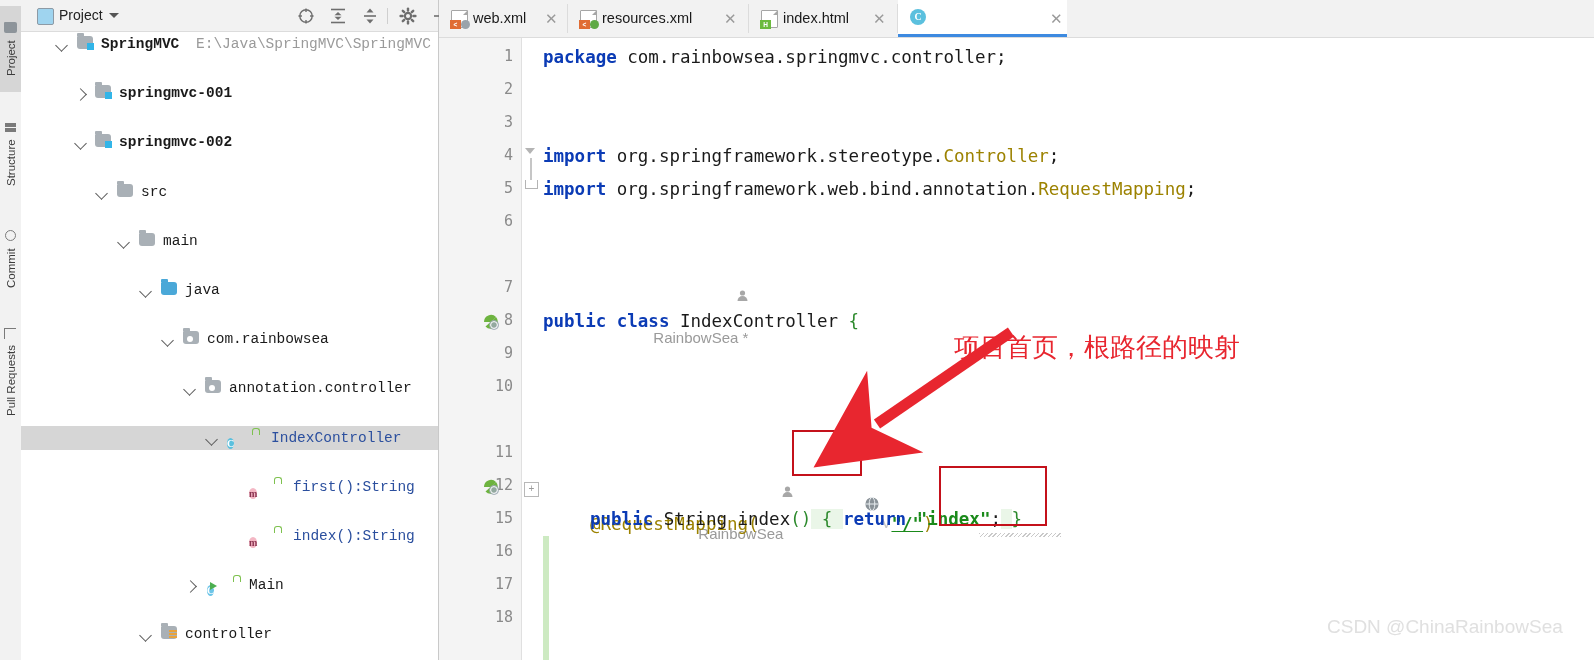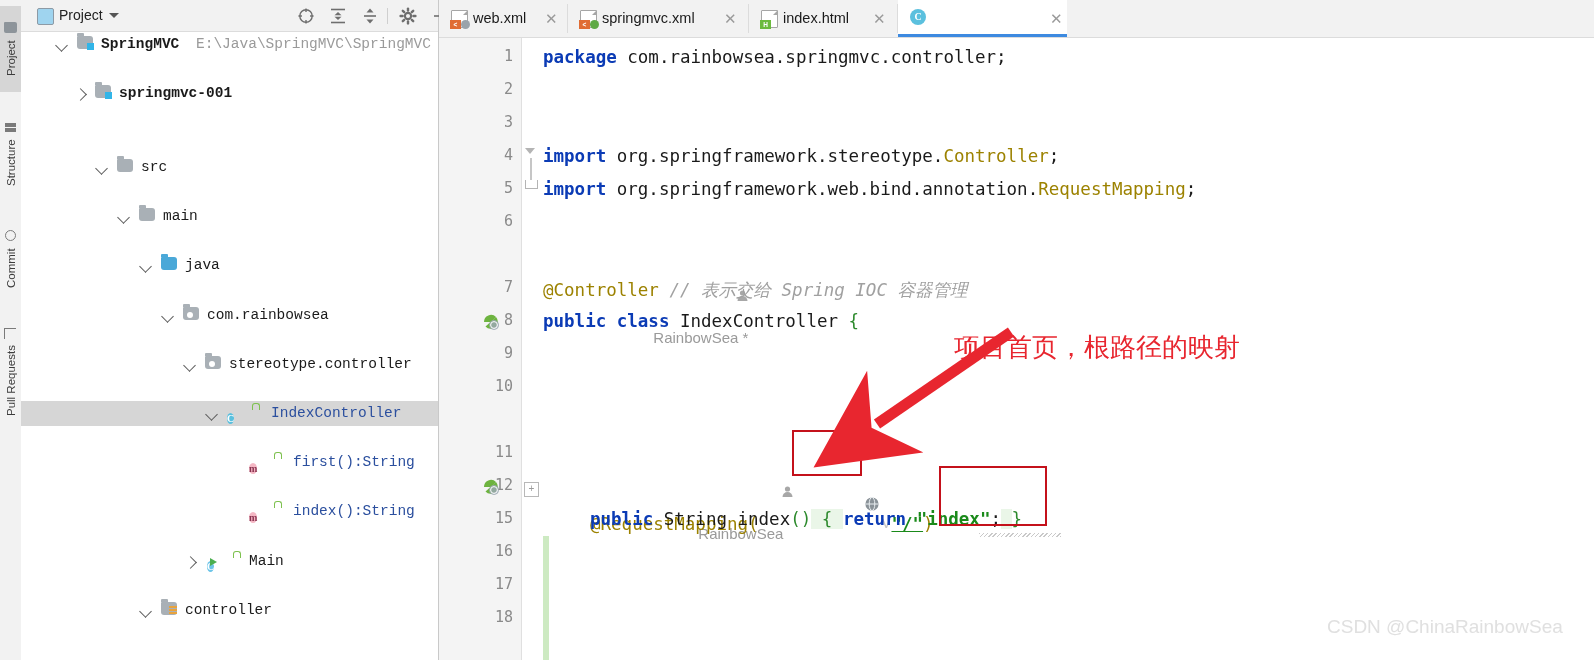--- a/index.html
+++ b/index.html
@@ -295,20 +295,29 @@
       <div class="row" style="top:24.6px;">
         <span class="arrow right" style="left:55px;"></span>
         <span class="ico" style="left:74px;">
             <span class="fld" style="display:block;width:16px;height:13px;">
               <span class="modbadge"></span>
             </span>
           </span>
         <span class="lbl b" style="left:98px;">springmvc-001</span>
       </div>
 
+      <div class="row" style="top:49.2px;">
+        <span class="arrow down" style="left:55px;"></span>
+        <span class="ico" style="left:74px;">
+            <span class="fld" style="display:block;width:16px;height:13px;">
+              <span class="modbadge"></span>
+            </span>
+          </span>
+        <span class="lbl b" style="left:98px;">springmvc-002</span>
+      </div>
 
       <div class="row" style="top:73.8px;">
         <span class="arrow down" style="left:76px;"></span>
         <span class="ico" style="left:96px;">
             <span class="fld" style="display:block;width:16px;height:13px;"></span>
           </span>
         <span class="lbl" style="left:120px;">src</span>
       </div>
 
       <div class="row" style="top:98.4px;">
@@ -337,21 +346,21 @@
         <span class="lbl" style="left:186px;">com.rainbowsea</span>
       </div>
 
       <div class="row" style="top:172.2px;">
         <span class="arrow down" style="left:164px;"></span>
         <span class="ico" style="left:184px;">
             <span class="fld" style="display:block;width:16px;height:13px;">
               <span class="pkgdot"></span>
             </span>
           </span>
-        <span class="lbl" style="left:208px;">stereotype.controller</span>
+        <span class="lbl" style="left:208px;">annotation.controller</span>
       </div>
 
       <div class="row sel" style="top:196.8px;">
         <span class="arrow down" style="left:186px;"></span>
         <span class="ico" style="left:206px;"><span class="cls-ico">C</span></span>
         <span class="ico" style="left:228px;top:7px;"><span class="lock"></span></span>
         <span class="lbl blue" style="left:250px;">IndexController</span>
       </div>
 
       <div class="row" style="top:221.4px;">
@@ -402,21 +411,21 @@
       </div>
       <div class="tabsep" style="left:128px;"></div>
 
       <div class="tab" style="left:129px;width:180px;">
         <span class="tabico">
           <span class="filebase" style="display:block;">
               <span class="ftag x">&lt;</span>
               <span class="xmlmark g"></span>
             </span>
         </span>
-        <span class="tabtxt">springmvc.xml</span>
+        <span class="tabtxt">resources.xml</span>
         <span class="tabx" style="left:156px;">✕</span>
       </div>
       <div class="tabsep" style="left:309px;"></div>
 
       <div class="tab" style="left:310px;width:148px;">
         <span class="tabico">
           <span class="filebase" style="display:block;">
               <span class="ftag h">H</span>
             </span>
         </span>
@@ -495,21 +504,20 @@
       <div class="cl" style="top:209px;left:2px;">
         <span style="display:inline-block;vertical-align:-2px;">
           <svg width="15" height="15" viewBox="0 0 15 15">
             <circle cx="7.5" cy="5" r="2.6" fill="#a7a7a7"></circle>
             <path d="M2.5 13 a5 5 0 0 1 10 0 Z" fill="#a7a7a7"></path>
           </svg>
         </span>
         <span class="inlayuser">RainbowSea *</span>
       </div>
 
-      <div class="cl" style="top:240px;"><span class="ann">@Controller</span><span class="cmt"> // 表示交给 Spring IOC 容器管理</span></div>
 
       <div class="cl" style="top:273px;"><span class="kw">public class</span><span class="plain"> IndexController </span><span class="brc">{</span></div>
 
       
       <div class="cl" style="top:405px;left:47px;">
         <span style="display:inline-block;vertical-align:-2px;">
           <svg width="15" height="15" viewBox="0 0 15 15">
             <circle cx="7.5" cy="5" r="2.6" fill="#a7a7a7"></circle>
             <path d="M2.5 13 a5 5 0 0 1 10 0 Z" fill="#a7a7a7"></path>
           </svg>

